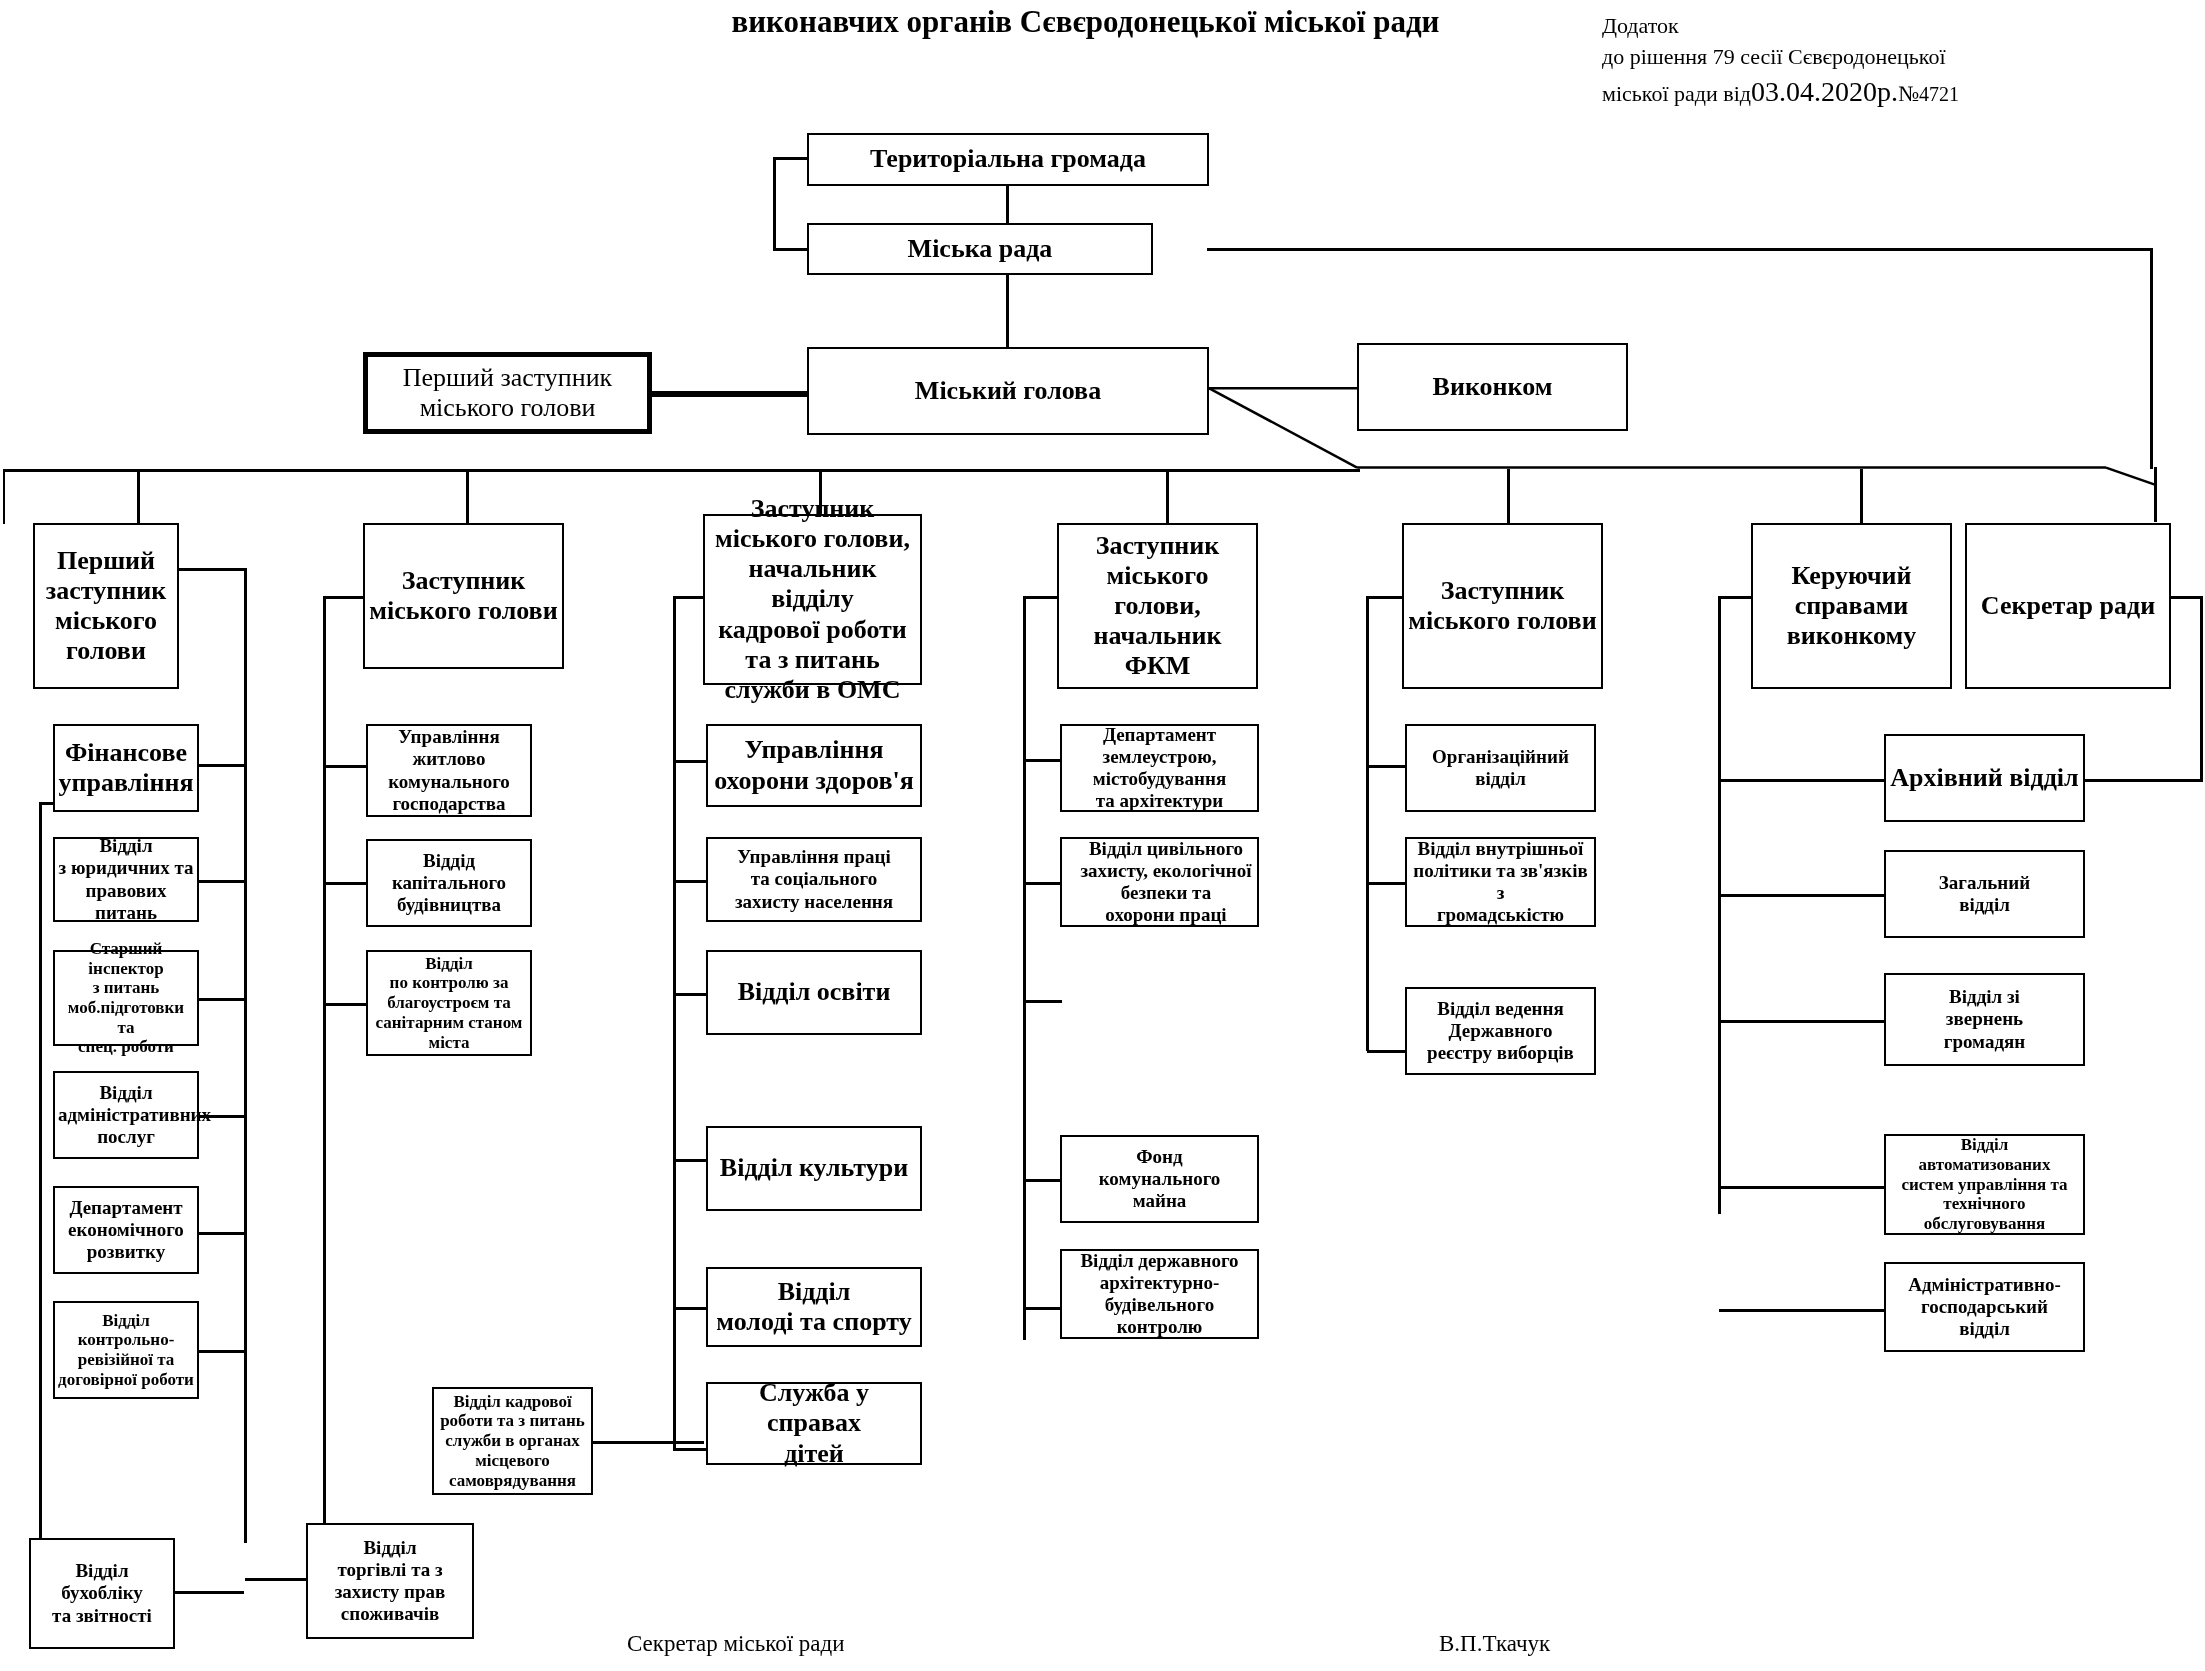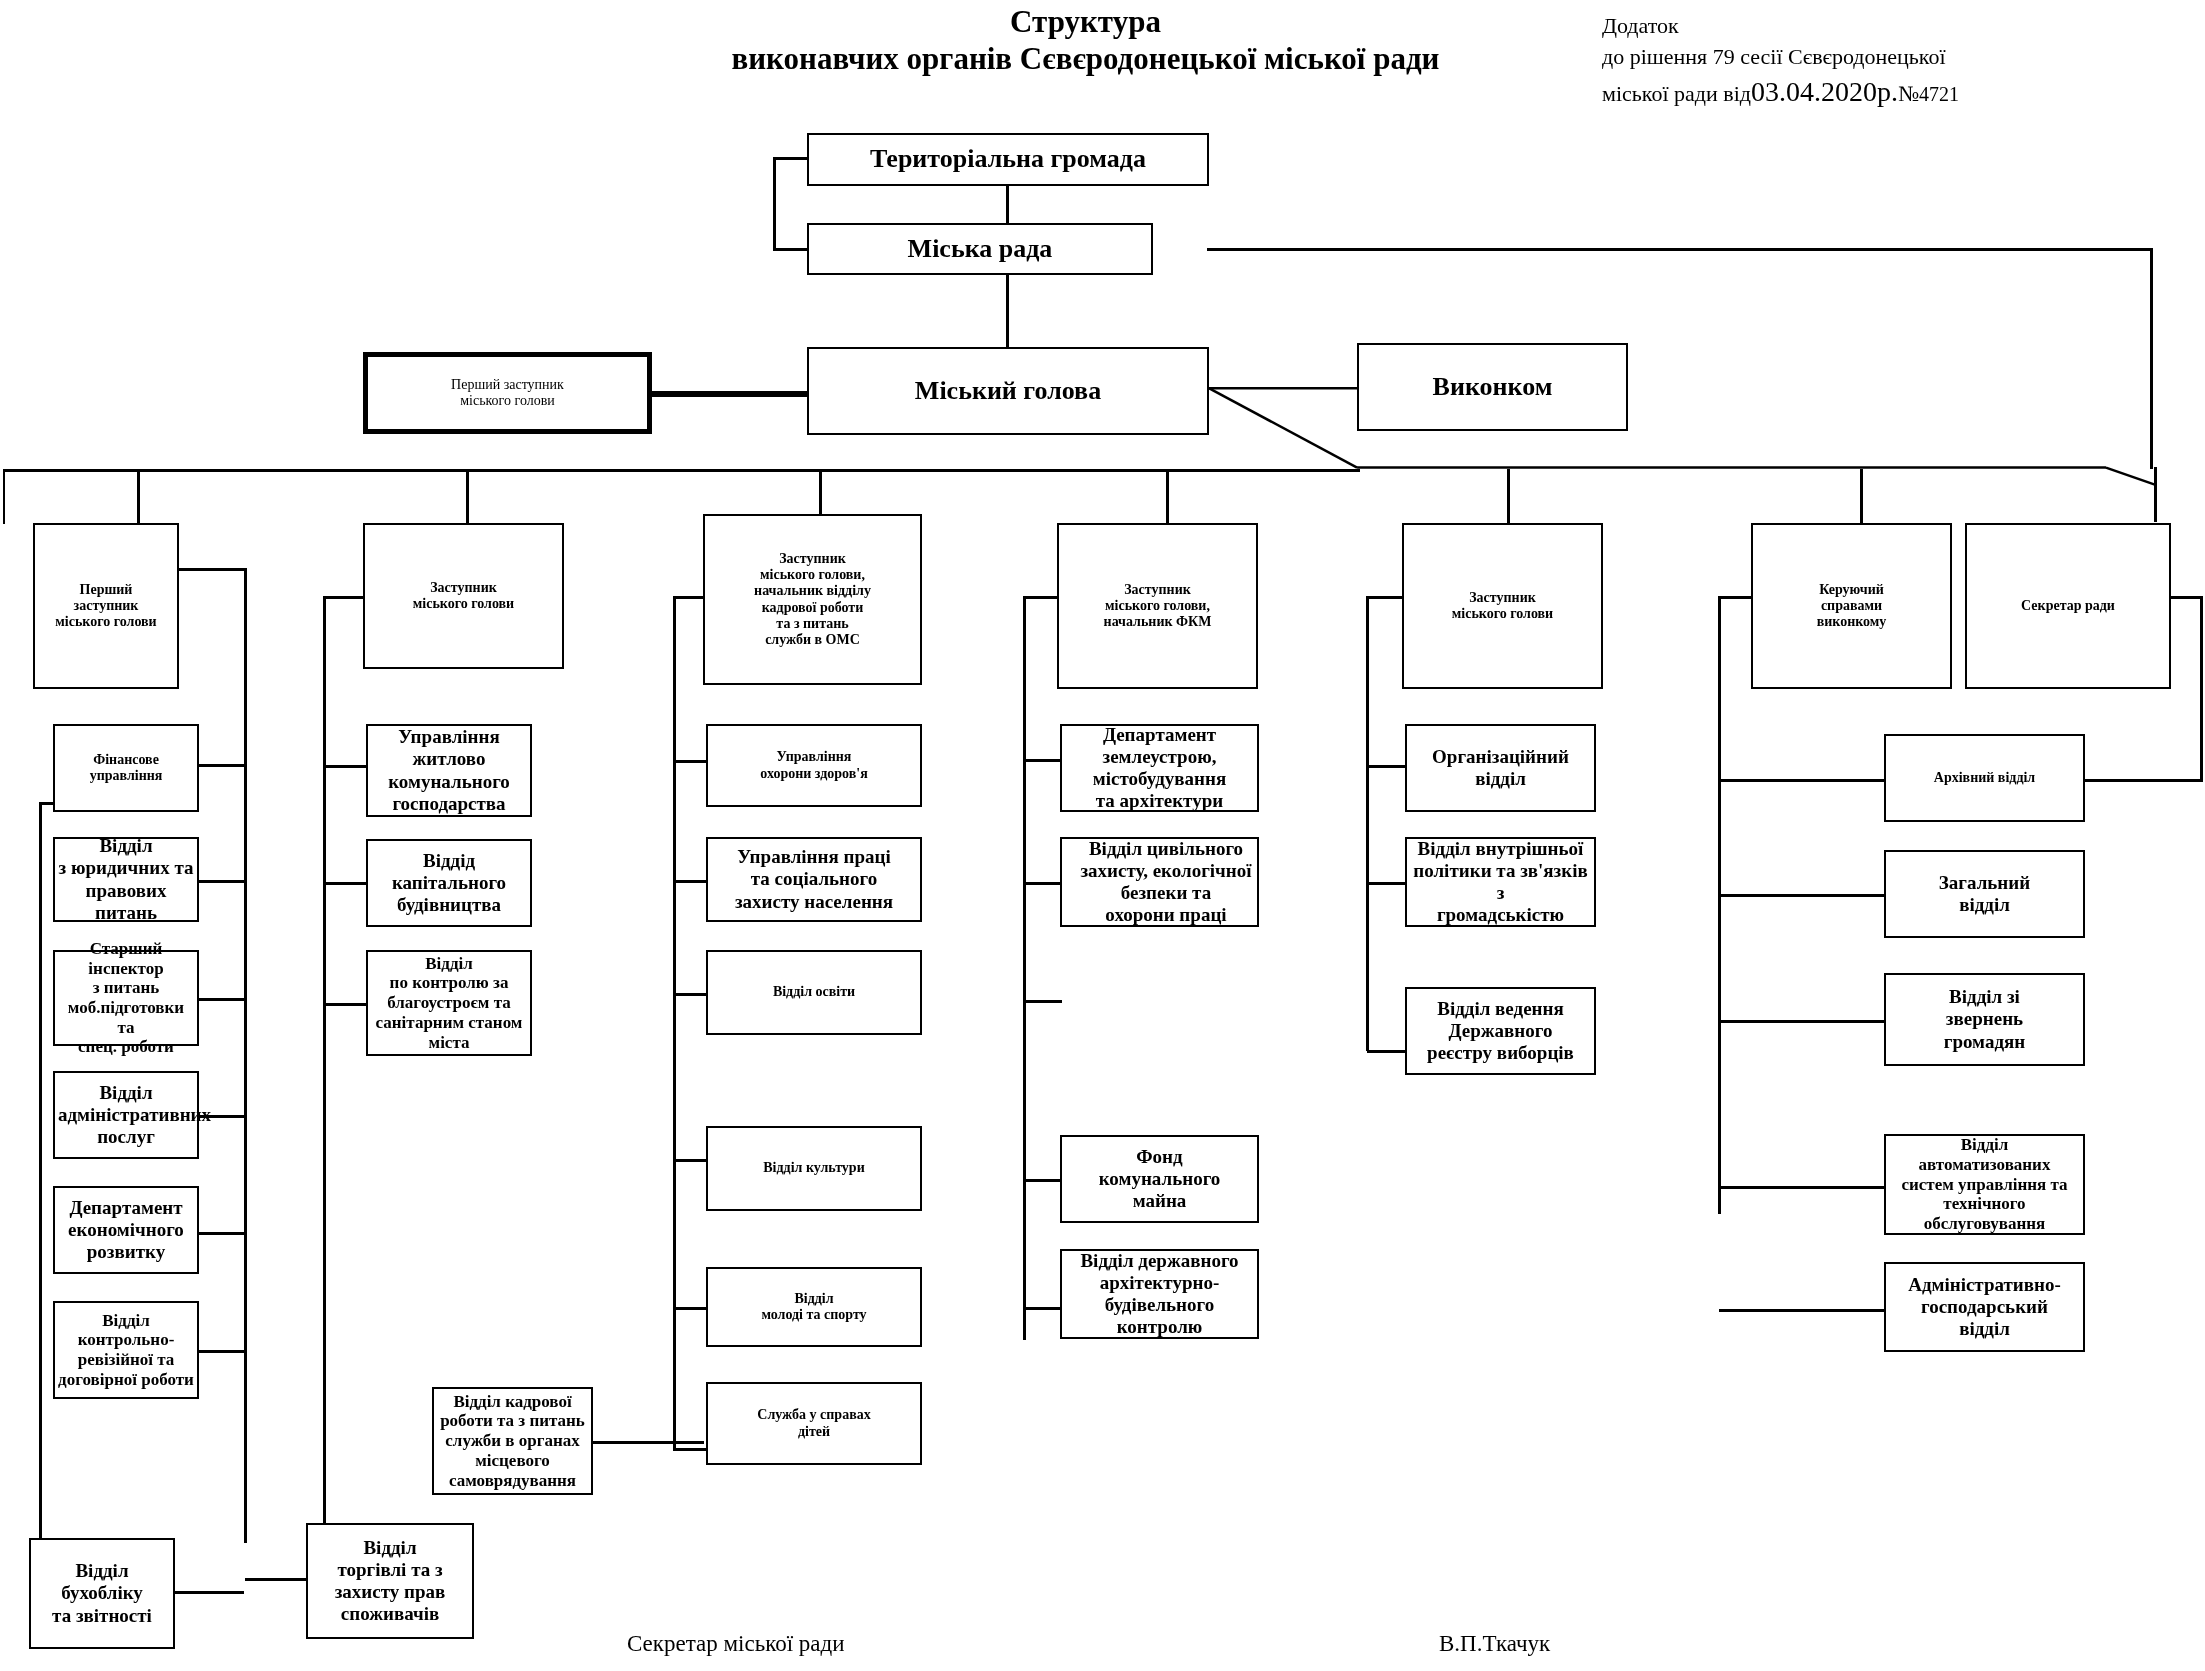--- a/index.html
+++ b/index.html
@@ -42,42 +42,41 @@
     justify-content:center;
     text-align:center;
     font-weight:bold;
     line-height:1.16;
     padding:2px 3px;
     z-index:5;
   }
   .box.thick{border-width:5.5px;}
   .box .lbl{display:block;width:100%;}
   .f-big{font-size:26px;}
-  .f-mid{font-size:14px;}
+  .f-mid{font-size:26px;}
   .f-sm{font-size:19px;}
   .f-xs{font-size:17px;}
   .f-reg{font-weight:normal;}
   
   .ln{
     position:absolute;
     background:#000;
     z-index:2;
   }
   .ln.h{height:2.5px;}
   .ln.v{width:2.5px;}
   .ln.thick.h{height:5.5px;}
   .diag{position:absolute;z-index:2;overflow:visible;}
 </style>
 </head>
 <body>
 
 <div id="page">
 
   <div class="title" style="left:593px;top:4px;width:985px;">
-    <div>Структура</div>
     <div>виконавчих органів Сєвєродонецької міської ради</div>
   </div>
 
   <div class="annot" style="left:1602px;top:10px;">
     <div>Додаток</div>
     <div>до рішення 79 сесії Сєвєродонецької</div>
     <div>
       <span>міської ради  від</span><span style="font-size:28px;">03.04.2020р.</span><span>№</span><span style="font-size:20px;">4721</span>
     </div>
   </div>

